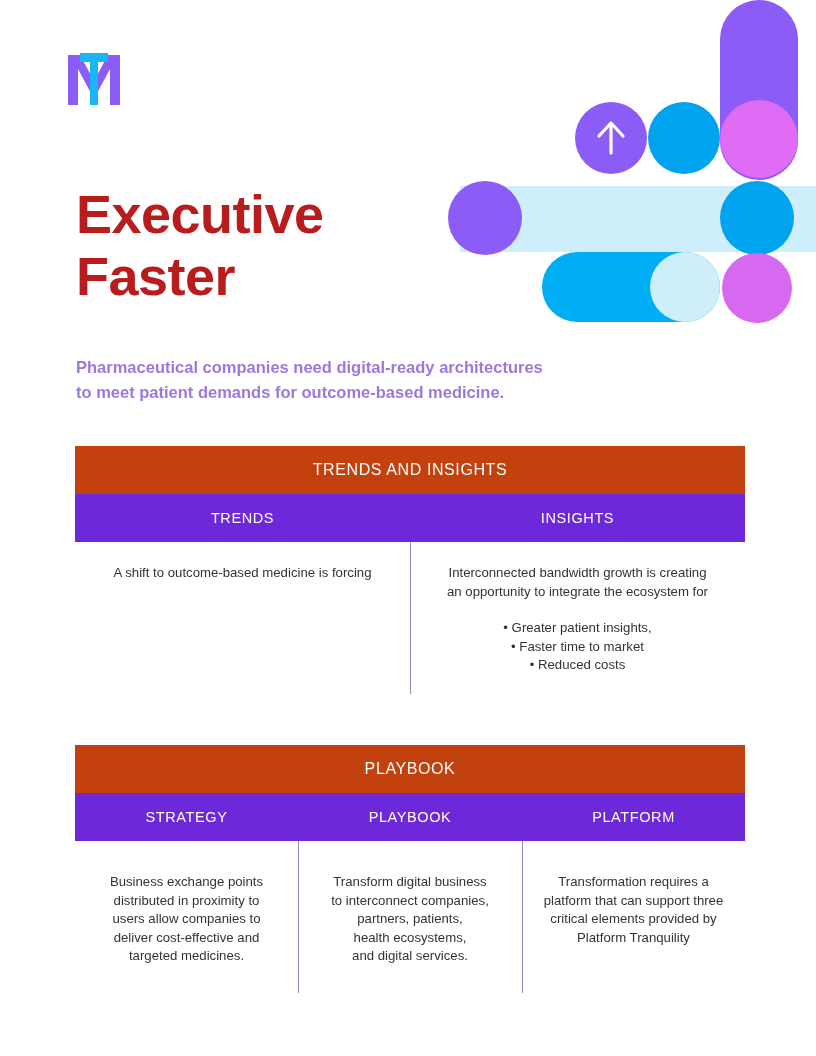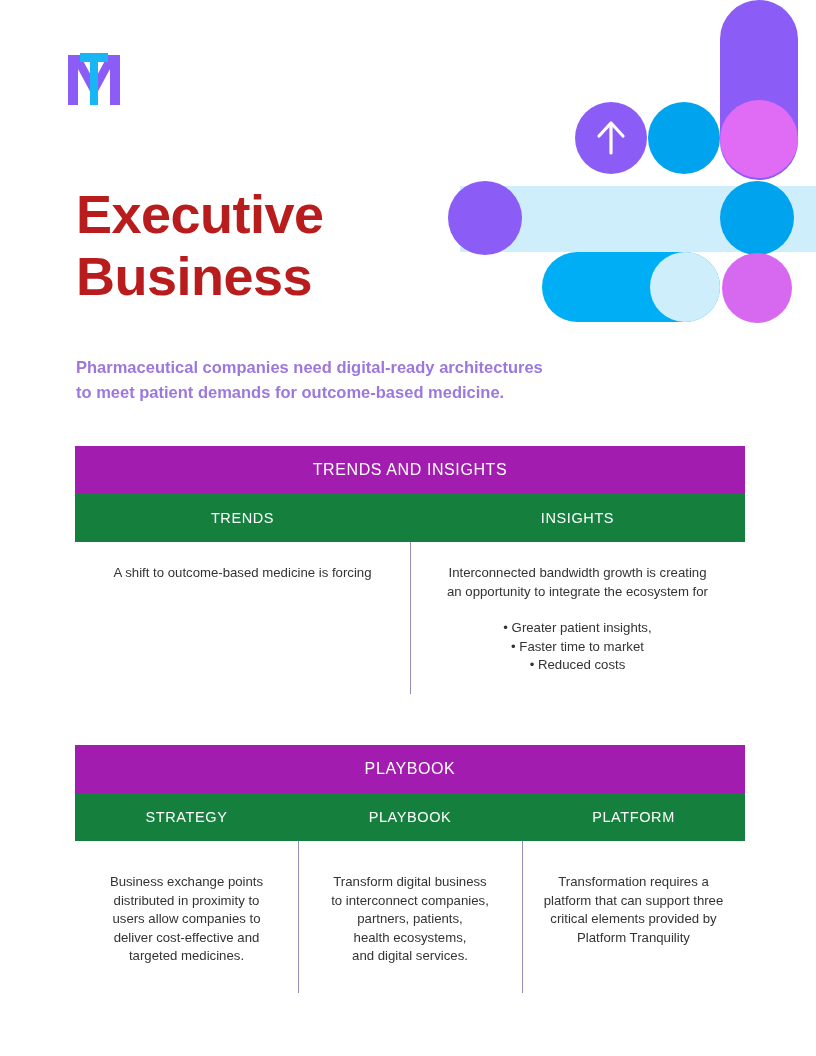--- a/index.html
+++ b/index.html
@@ -133,31 +133,31 @@
   .subtitle .ln { display: block; font-weight: bold; }
 
   
   .tbl {
     position: absolute;
     left: 75px;
     width: 670px;
   }
   .tbl-title {
     height: 48px;
-    background: #a21caf;
+    background: #c2410c;
     color: #ffffff;
     display: flex;
     align-items: center;
     justify-content: center;
     font-size: 16px;
     letter-spacing: 0.6px;
   }
   .tbl-cols {
     height: 48px;
-    background: #15803d;
+    background: #6d28d9;
     display: flex;
   }
   .tbl-cols .col {
     display: flex;
     align-items: center;
     justify-content: center;
     color: #ffffff;
     font-size: 14.5px;
     letter-spacing: 0.6px;
   }
@@ -224,21 +224,21 @@
   <div class="shape bar-lightblue"></div>
   <div class="shape circ-purple-mid"></div>
   <div class="shape circ-blue-mid"></div>
   <div class="shape pill-blue"></div>
   <div class="shape circ-lightblue-bot"></div>
   <div class="shape circ-magenta-bot"></div>
 </div>
 
 <div class="title">
   <span class="ln">Executive</span>
-  <span class="ln">Business</span>
+  <span class="ln">Faster</span>
 </div>
 
 <div class="subtitle">
   <span class="ln">Pharmaceutical companies need digital-ready architectures</span>
   <span class="ln">to meet patient demands for outcome-based medicine.</span>
 </div>
 
 <div class="tbl" id="trends-insights">
   <div class="tbl-title">TRENDS AND INSIGHTS</div>
   <div class="tbl-cols">

